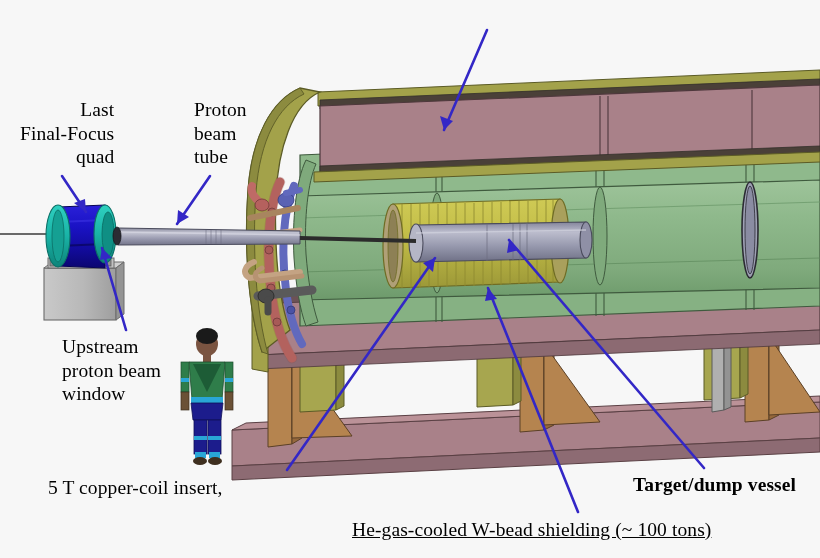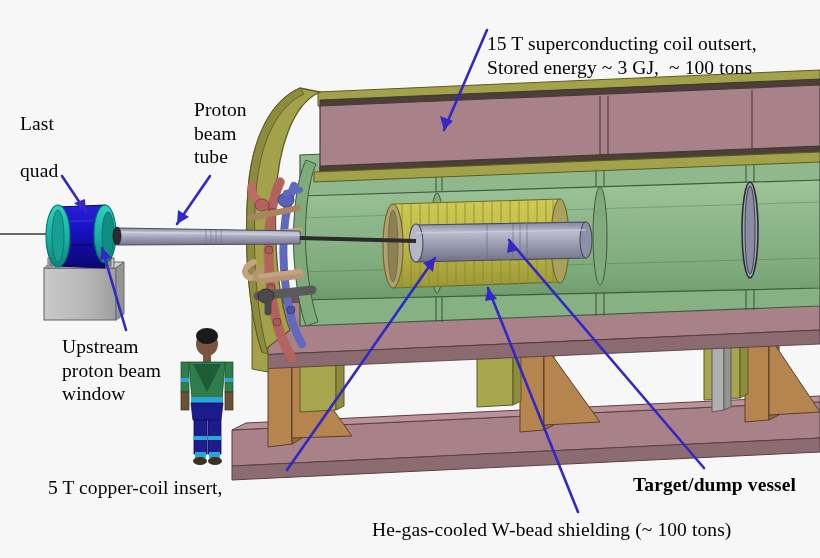--- a/index.html
+++ b/index.html
@@ -16,25 +16,25 @@
   .label{
     position:absolute;
     color:#000;
     font-family:"Liberation Serif","DejaVu Serif",serif;
     font-size:19.5px;
     line-height:23.5px;
     white-space:pre;
     letter-spacing:0.1px;
   }
   .lbl-coil{left:487px;top:32px;}
-  .lbl-quad{left:20px;top:112px;}
+  .lbl-quad{left:20px;top:98px;text-align:right;}
   .lbl-tube{left:194px;top:98px;}
   .lbl-window{left:62px;top:335px;}
   .lbl-copper{left:48px;top:476px;text-align:center;}
-  .lbl-he{left:372px;top:518px;}
+  .lbl-he{left:352px;top:518px;text-decoration:underline;}
   .lbl-target{left:633px;top:473px;font-weight:bold;}
 </style>
 </head>
 <body>
 
 <div id="stage">
 
 <svg id="art" width="820" height="558" viewBox="0 0 820 558">
 
   <defs>
@@ -336,23 +336,22 @@
 
     <line x1="578" y1="512" x2="488" y2="288"></line>
     <polygon points="488,288 497,299 485,301" stroke="none"></polygon>
 
     <line x1="704" y1="468" x2="509" y2="240"></line>
     <polygon points="509,240 519,250 507,253" stroke="none"></polygon>
   </g>
 
 </svg>
 
-<div class="label lbl-coil"><span>15 T superconducting coil outsert,</span><br><span>Stored energy ~ 3 GJ,  ~ 100 tons</span></div>
-
-<div class="label lbl-quad"><span>Last</span><br><br><span>quad</span></div>
+
+<div class="label lbl-quad"><span>Last</span><br><span>Final-Focus</span><br><span>quad</span></div>
 
 <div class="label lbl-window"><span>Upstream</span><br><span>proton beam</span><br><span>window</span></div>
 
 <div class="label lbl-tube"><span>Proton</span><br><span>beam</span><br><span>tube</span></div>
 
 <div class="label lbl-copper"><span>5 T copper-coil insert,</span><br></div>
 
 <div class="label lbl-he"><span>He-gas-cooled W-bead shielding (~ 100 tons)</span></div>
 
 <div class="label lbl-target"><span>Target/dump vessel</span></div>

